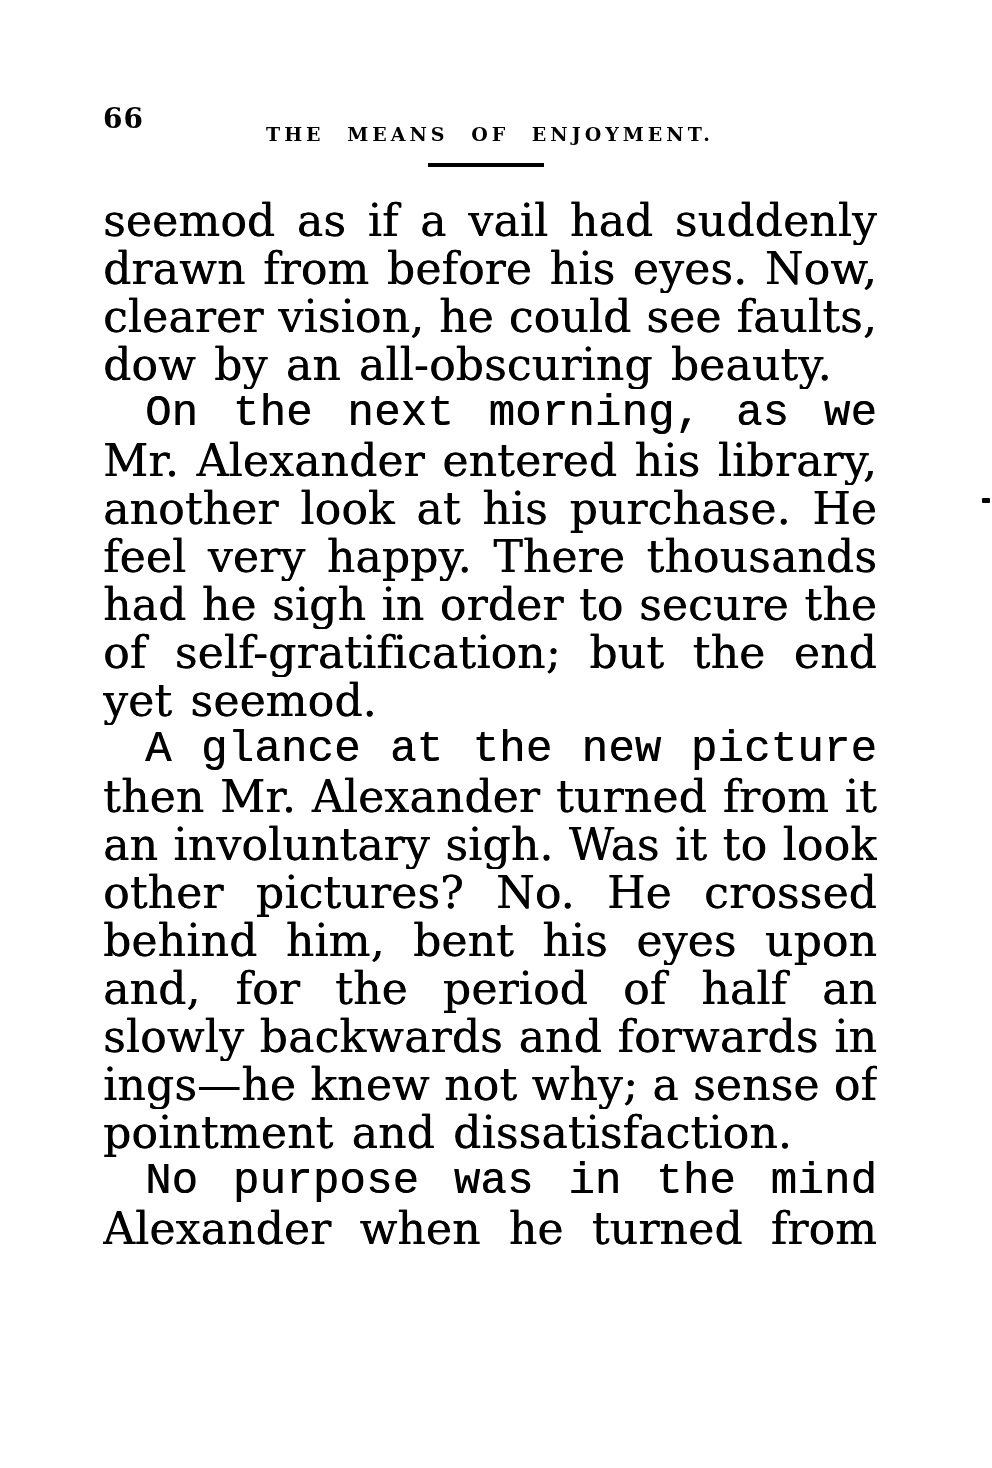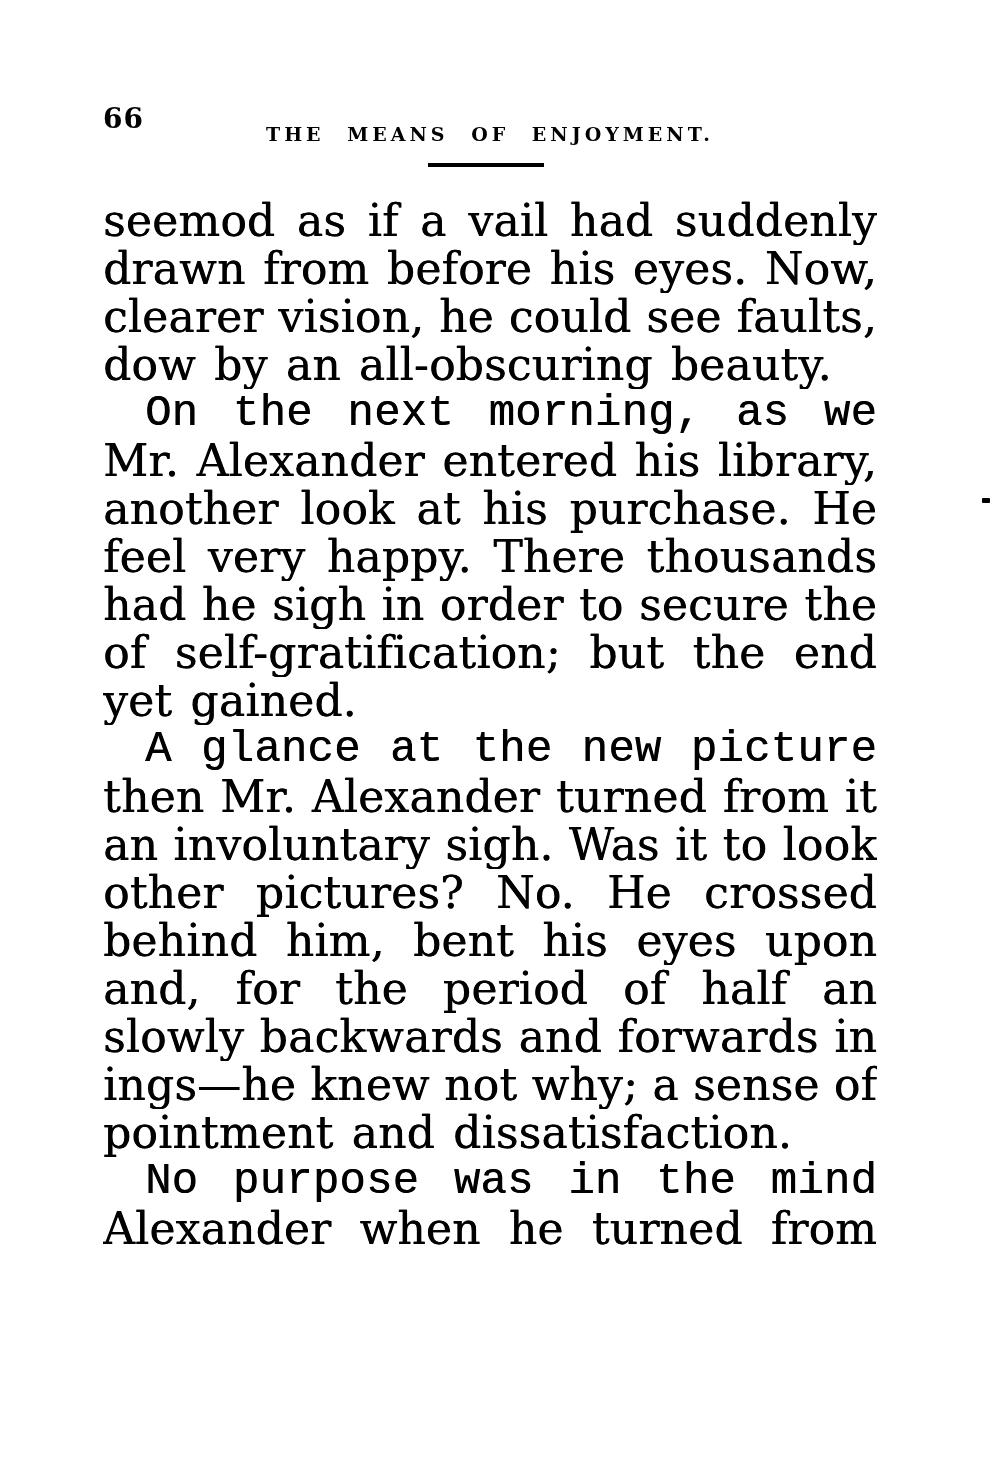--- a/index.html
+++ b/index.html
@@ -110,21 +110,21 @@
     <div class="line">drawn from before his eyes. Now, with a</div>
     <div class="line">clearer vision, he could see faults, where</div>
     <div class="line endline">dow by an all-obscuring beauty.</div>
 
     <div class="line indent">On the next morning, as we have said,</div>
     <div class="line">Mr. Alexander entered his library, to take</div>
     <div class="line">another look at his purchase. He did not</div>
     <div class="line">feel very happy. There thousands of dollars</div>
     <div class="line">had he sigh in order to secure the means</div>
     <div class="line">of self-gratification; but the end was not</div>
-    <div class="line endline">yet gained.</div>
+    <div class="line endline">yet seemod.</div>
 
     <div class="line indent">A glance at the new picture sufficed, and</div>
     <div class="line">then Mr. Alexander turned from it with</div>
     <div class="line">an involuntary sigh. Was it to look at</div>
     <div class="line">other pictures? No. He crossed his hands</div>
     <div class="line">behind him, bent his eyes upon the floor,</div>
     <div class="line">and, for the period of half an hour, walked</div>
     <div class="line">slowly backwards and forwards in his li-</div>
     <div class="line">ings—he knew not why; a sense of disap-</div>
     <div class="line endline">pointment and dissatisfaction.</div>

